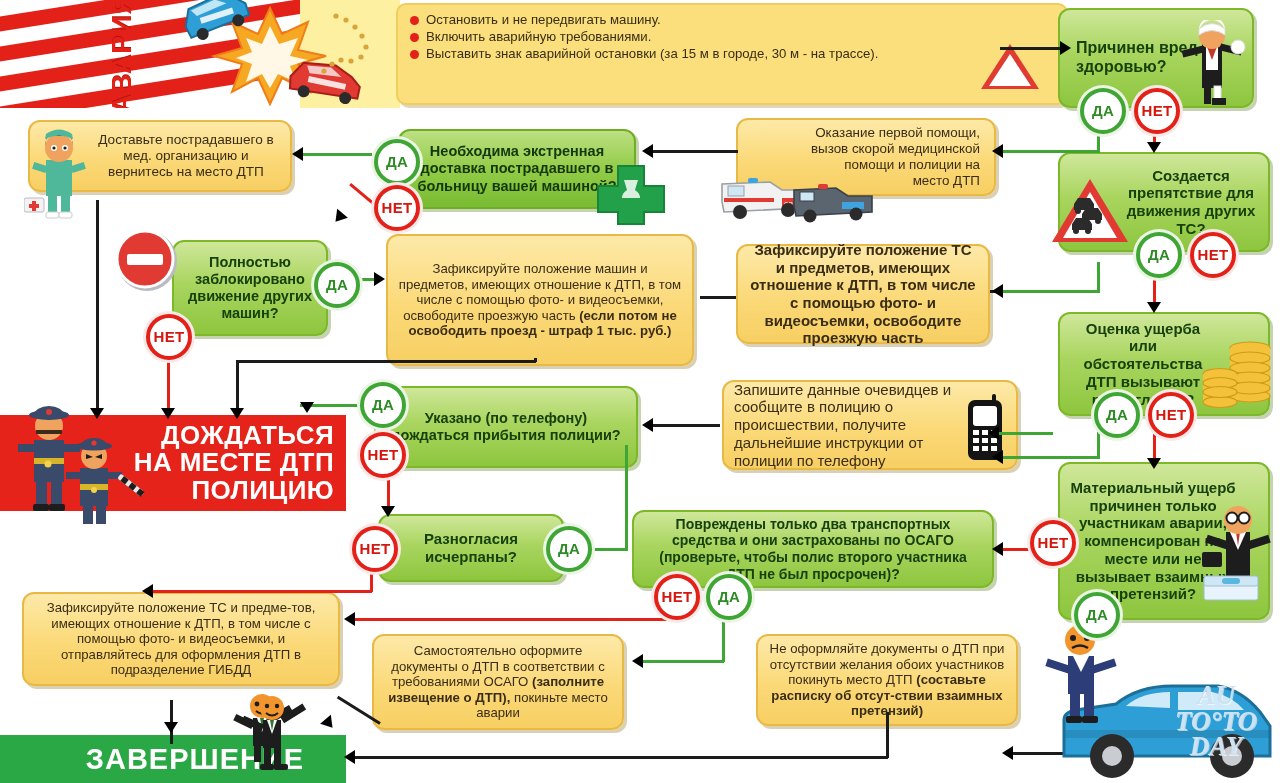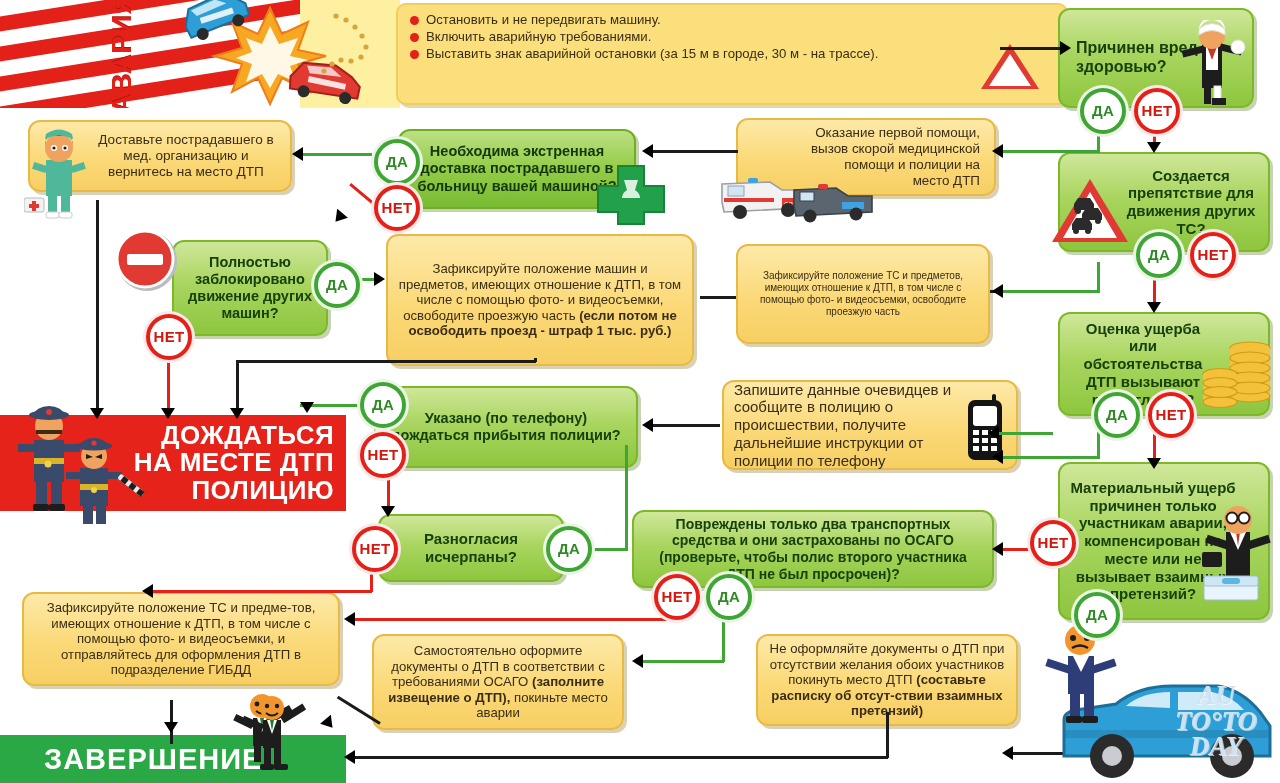--- a/index.html
+++ b/index.html
@@ -113,21 +113,21 @@
     position:absolute; left:0; top:415px; width:346px; height:96px;
     background:#e5231b; display:flex; align-items:center; justify-content:flex-end;
     padding-right:12px;
   }
   #redbanner .t {
     color:#fff; font-weight:bold; font-size:26px; line-height:1.05; text-align:right;
     letter-spacing:.4px;
   }
   #greenbanner {
     position:absolute; left:0; top:735px; width:346px; height:48px;
-    background:#2aa845; display:flex; align-items:center;
+    background:#2aa845; display:flex; align-items:center;justify-content:center;
   }
   #greenbanner .t { color:#fff; font-weight:bold; font-size:29px; padding-left:44px; letter-spacing:1px; }
 
   
   .fig { position:absolute; z-index:2; }
   #watermark {
     position:absolute; right:4px; bottom:2px; width:120px; height:98px;
     color:#cfe2f2; font-weight:bold; font-style:italic; font-size:27px;
     line-height:.95; text-align:center; z-index:40; pointer-events:none;
     font-family:"Liberation Serif", serif;
@@ -443,21 +443,21 @@
     <circle cx="31" cy="31" r="28" fill="#e03a33" stroke="#fff" stroke-width="3"></circle>
     <rect x="13" y="26" width="36" height="11" rx="2" fill="#fff"></rect>
   </svg>
 
   <div class="node yellow" style="left:386px; top:234px; width:308px; height:132px; font-size:13.2px;">
     <span class="txt">
       <span>Зафиксируйте положение машин и предметов, имеющих отношение к ДТП, в том числе с помощью фото- и видеосъемки, освободите проезжую часть </span><span class="b">(если потом не освободить проезд -  штраф 1 тыс. руб.)</span>
     </span>
   </div>
 
-  <div class="node yellow" style="left:736px; top:244px; width:254px; height:100px; font-size:10px;">
+  <div class="node yellow" style="left:736px; top:244px; width:254px; height:100px; font-size:15px;font-weight:bold;">
     <span class="txt">Зафиксируйте положение ТС и предметов, имеющих отношение к ДТП, в том числе с помощью фото- и видеосъемки, освободите проезжую часть</span>
   </div>
 
   <div class="node green" style="left:374px; top:386px; width:264px; height:82px; font-size:14.5px;">
     <span class="txt">Указано (по телефону) дождаться прибытия полиции?</span>
     <div class="badge da" style="left:-16px; top:-6px;">ДА</div>
     <div class="badge net" style="left:-16px; top:44px;">НЕТ</div>
   </div>
 
   <div class="node yellow" style="left:722px; top:380px; width:296px; height:90px; font-size:15px;">

